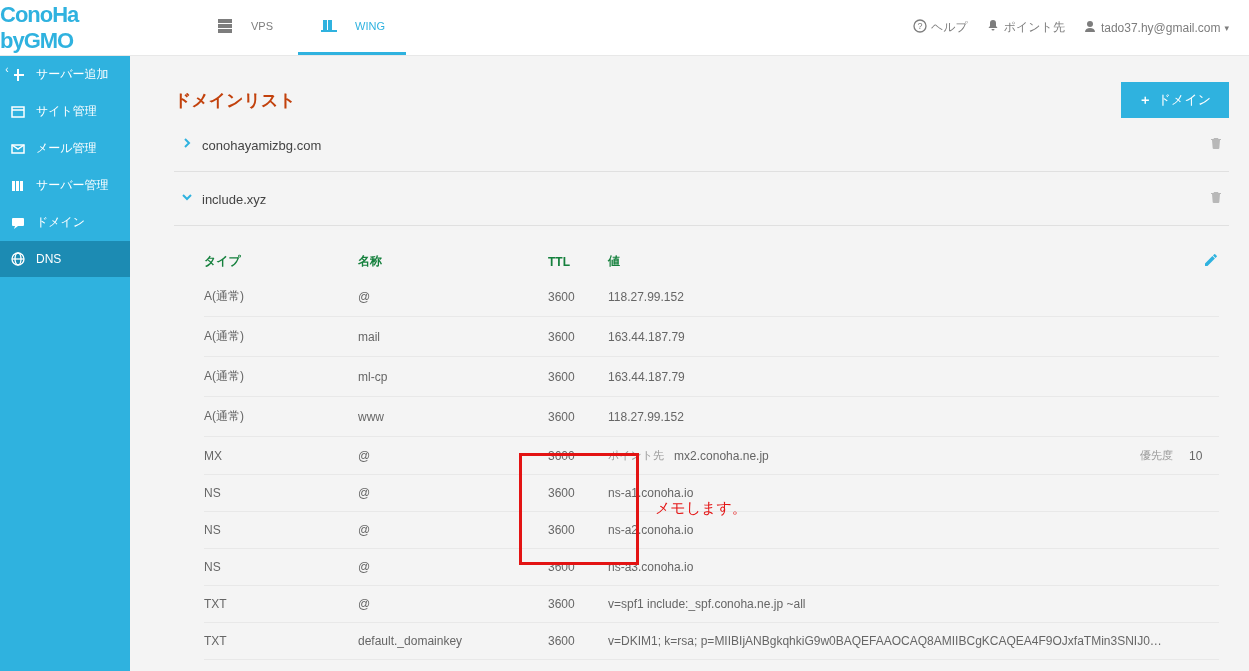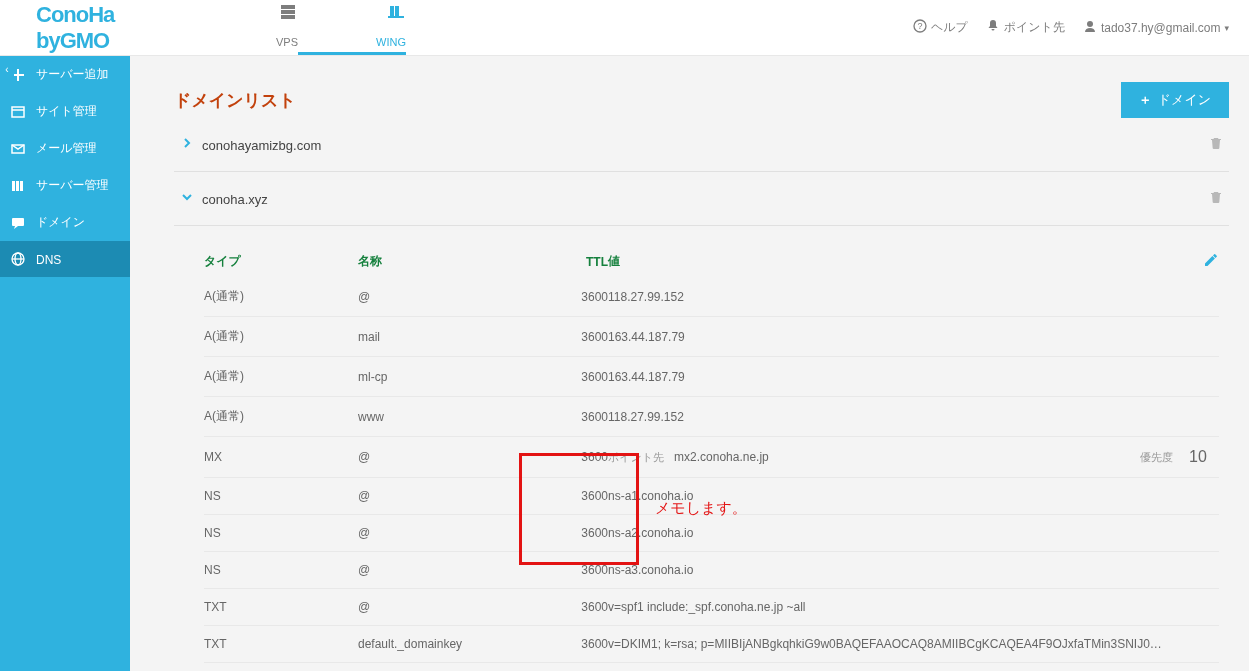--- a/index.html
+++ b/index.html
@@ -1,60 +1,60 @@
 <!DOCTYPE html>
 <html><head>
 <meta charset="utf-8">
 <style>
   * { box-sizing: border-box; margin: 0; padding: 0; font-family: "Hiragino Kaku Gothic Pro", Meiryo, sans-serif; }
   body { width: 1249px; height: 671px; overflow: hidden; background: #f2f3f3; position: relative; }
 
   .topbar { height: 56px; background: #fff; display: flex; align-items: stretch; border-bottom: 1px solid #e8e8e8; }
-  .logo-wrap { width: 130px; display: flex; align-items: center; justify-content: center; padding-left: 36px; }
+  .logo-wrap { width: 130px; display: flex; align-items: center; justify-content: center; }
   .logo { font-size: 22px; font-weight: 700; color: #2fb2df; letter-spacing: -1px; }
 
   .tabs { display: flex; margin-left: 60px;}
-  .tabitem { width: 108px; display: flex; flex-direction: column; align-items: flex-end; justify-content: center; color: #7d7d7d; font-size: 11px; border-bottom: 3px solid transparent; gap:16px;}
+  .tabitem { width: 108px; display: flex; flex-direction: row; align-items: center; justify-content: center; color: #7d7d7d; font-size: 11px; border-bottom: 3px solid transparent; gap:16px;}
   .tabitem.active { color: #2fb2df; border-bottom-color: #2fb2df; }
   .tab-ico { width: 20px; height: 16px; }
 
   .top-right { margin-left: auto; display: flex; align-items: center; gap: 18px; padding-right: 20px; font-size: 12px; color: #7d7d7d;}
   .tr-item { display: flex; align-items: center; gap: 4px; }
   .caret-down { font-size: 9px;}
 
   .content-area { display: flex; height: calc(671px - 56px); }
 
   .sidebar { width: 130px; background: #2fb2df; color: #fff; position: relative;}
   .side-tab { position: absolute; top:4px; left:0; width:14px; height:18px; background:#2fb2df; display:flex; align-items:center; justify-content:center; font-size:10px; border-radius:0 2px 2px 0; color:#fff;}
   .sidebar-list { display: flex; flex-direction: column; }
-  .sb-item { display: flex; align-items: flex-end; gap: 10px; padding: 10px 10px; font-size: 12px; }
+  .sb-item { display: flex; align-items: center; gap: 10px; padding: 10px 10px; font-size: 12px; }
   .sb-item.active { background: #1c8bb3; }
   .sb-icon { width: 16px; height: 16px; display:flex; align-items:center; justify-content:center;}
 
   .main { flex: 1; background: #f4f4f4; padding: 26px 20px 0 44px; position: relative; }
   .page-head { display: flex; align-items: center; }
   .page-title { font-size: 17px; font-weight: 700; color: #c2410c;}
   .btn-add-domain { margin-left: auto; background: #2fb2df; color: #fff; border: none; font-size: 13px; padding: 9px 18px; display:flex; align-items:center; gap:6px;}
 
   .domain-row { display: flex; align-items: flex-end; font-size: 13px; color: #444; padding: 18px 6px; border-bottom: 1px solid #e0e0e0; }
   .domain-row .chev { width: 22px; color: #2fb2df; font-size: 14px;}
   .domain-row .trash { margin-left: auto; color: #b8b8b8; }
 
   .dns-panel { padding: 26px 10px 0 30px; }
   .dns-head { display: flex; align-items: center; font-weight: 600; font-size: 12px; color: #15803d; padding-bottom: 6px;}
   .dns-head .edit { margin-left: auto; color:#2fb2df; }
   .col-type { width: 130px;}
   .col-name { width: 190px; margin-left: 24px;}
-  .col-ttl  { width: 60px; text-align: right;}
+  .col-ttl  { width: 60px;}
   .col-val  { flex: 1; display:flex; align-items:center; gap:10px;}
 
   .dns-row { display: flex; align-items: center; font-size: 12px; color: #666; padding: 11px 0; border-bottom: 1px solid #e8e8e8;}
   .val-sub { color:#999; font-size:11px;}
   .prio-lbl { margin-left:auto; font-size:11px; color:#999; margin-right:6px;}
-  .prio-val { font-size:16px; color:#666; width:30px;}
+  .prio-val { font-size:12px; color:#666; width:30px;}
 
   .ellipsis { white-space: nowrap; overflow: hidden; text-overflow: ellipsis; max-width: 560px;}
 
   .redbox { position:absolute; border:3px solid #e31313; pointer-events:none;}
   .red-annot { position:absolute; color:#e31313; font-size:15px; pointer-events:none;}
 </style>
 </head>
 <body>
 
 <div class="topbar">
@@ -197,21 +197,21 @@
             </svg></span>
           <span>conohayamizbg.com</span>
           <span class="trash"><svg width="14" height="14" viewBox="0 0 14 14" fill="#b8b8b8">
               <path d="M3 4h8l-.7 8.3a1 1 0 0 1-1 .7H4.7a1 1 0 0 1-1-.7L3 4zm2-2h4l.5 1H4.5L5 2zM2 3h10v1H2z"></path>
             </svg></span>
         </div>
         <div class="domain-row">
           <span class="chev"><svg width="14" height="14" viewBox="0 0 14 14" fill="none" stroke="#2fb2df" stroke-width="2">
               <path d="M3 5l4 4 4-4"></path>
             </svg></span>
-          <span>conoha.xyz</span>
+          <span>include.xyz</span>
           <span class="trash"><svg width="14" height="14" viewBox="0 0 14 14" fill="#b8b8b8">
               <path d="M3 4h8l-.7 8.3a1 1 0 0 1-1 .7H4.7a1 1 0 0 1-1-.7L3 4zm2-2h4l.5 1H4.5L5 2zM2 3h10v1H2z"></path>
             </svg></span>
         </div>
       </div>
 
     <div class="dns-panel">
       <div class="dns-head">
         <div class="col-type">タイプ</div>
         <div class="col-name">名称</div>

